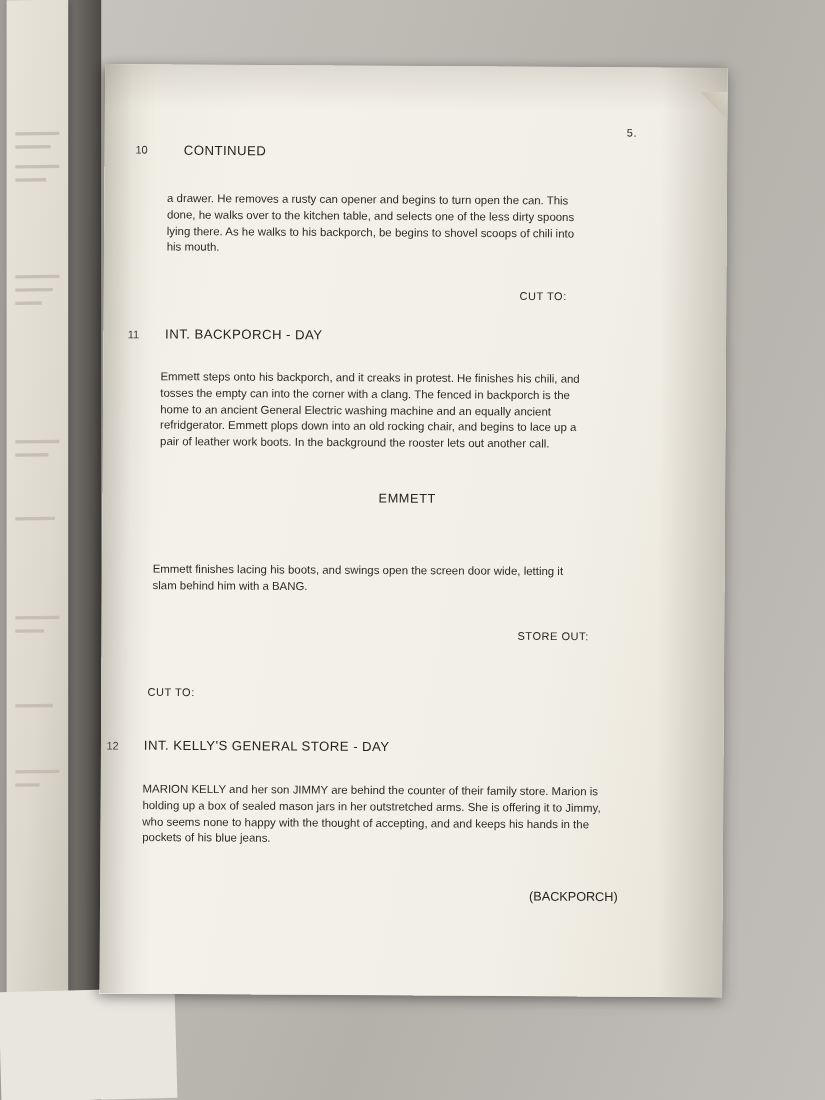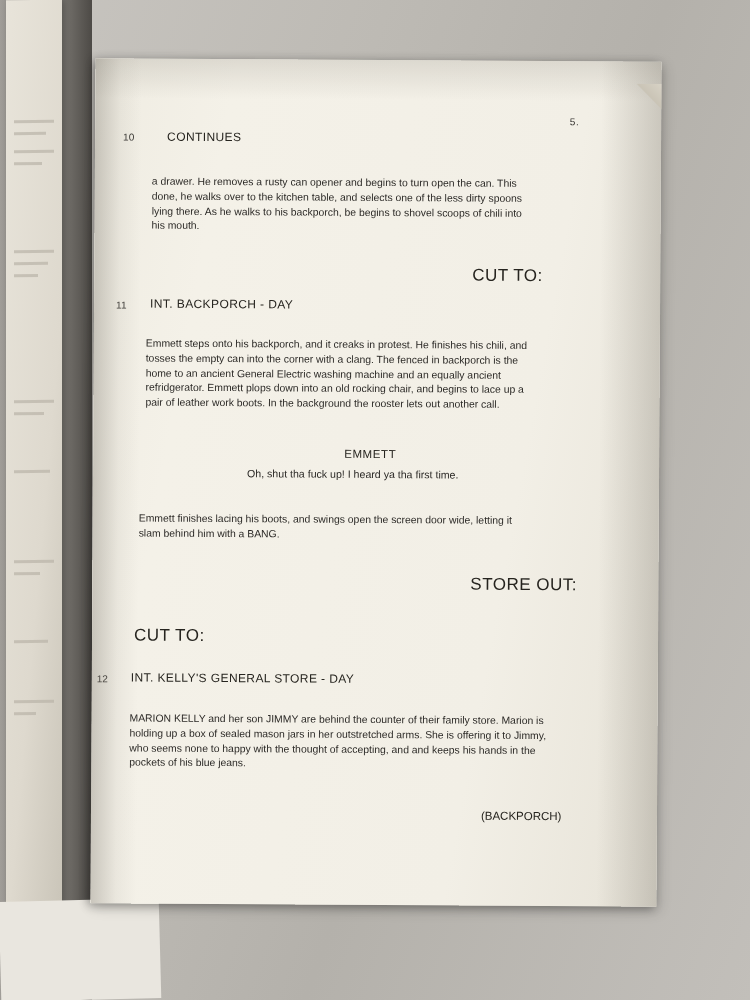--- a/index.html
+++ b/index.html
@@ -129,21 +129,21 @@
   .action {
     position: absolute;
     width: 390px;
     font-size: 10.4px;
     line-height: 1.42;
     color: #2b2926;
     text-align: left;
   }
   .transition {
     position: absolute;
-    font-size: 17px;
+    font-size: 10px;
     letter-spacing: 0.5px;
     color: #26241f;
     white-space: nowrap;
   }
   .char-cue {
     position: absolute;
     font-size: 11.5px;
     letter-spacing: 0.6px;
     color: #26241f;
     white-space: nowrap;
@@ -189,33 +189,32 @@
   </div>
 
   <div class="bottom-sheet"></div>
 
   <div class="script-page">
     <div class="content">
 
       <div class="page-number">5.</div>
 
       <div class="scene-num" style="left:28px; top:72px;">10</div>
-      <div class="slug" style="left:72px; top:70px;">CONTINUES</div>
+      <div class="slug" style="left:72px; top:70px;">CONTINUED</div>
 
       <div class="action" style="left:57px; top:116px; width:385px;">a drawer. He removes a rusty can opener and begins to turn open the can. This done, he walks over to the kitchen table, and selects one of the less dirty spoons lying there. As he walks to his backporch, be begins to shovel scoops of chili into his mouth.</div>
 
       <div class="transition" style="left:378px; top:203px;">CUT TO:</div>
 
       <div class="scene-num" style="left:22px; top:240px;">11</div>
       <div class="slug" style="left:56px; top:237px;text-align:right;">INT. BACKPORCH - DAY</div>
 
       <div class="action" style="left:52px; top:278px; width:395px;">Emmett steps onto his backporch, and it creaks in protest. He finishes his chili, and tosses the empty can into the corner with a clang. The fenced in backporch is the home to an ancient General Electric washing machine and an equally ancient refridgerator. Emmett plops down into an old rocking chair, and begins to lace up a pair of leather work boots. In the background the rooster lets out another call.</div>
 
       <div class="char-cue" style="left:232px; top:387px;">EMMETT</div>
-      <div class="dialogue" style="left:154px; top:407px;">Oh, shut tha fuck up! I heard ya tha first time.</div>
 
       <div class="action" style="left:46px; top:453px; width:395px;">Emmett finishes lacing his boots, and swings open the screen door wide, letting it slam behind him with a BANG.</div>
 
       <div class="transition" style="left:378px; top:512px;">STORE OUT:</div>
 
       <div class="transition" style="left:42px; top:565px;">CUT TO:</div>
 
       <div class="scene-num" style="left:5px; top:614px;">12</div>
       <div class="slug" style="left:39px; top:611px;">INT. KELLY'S GENERAL STORE - DAY</div>
 

